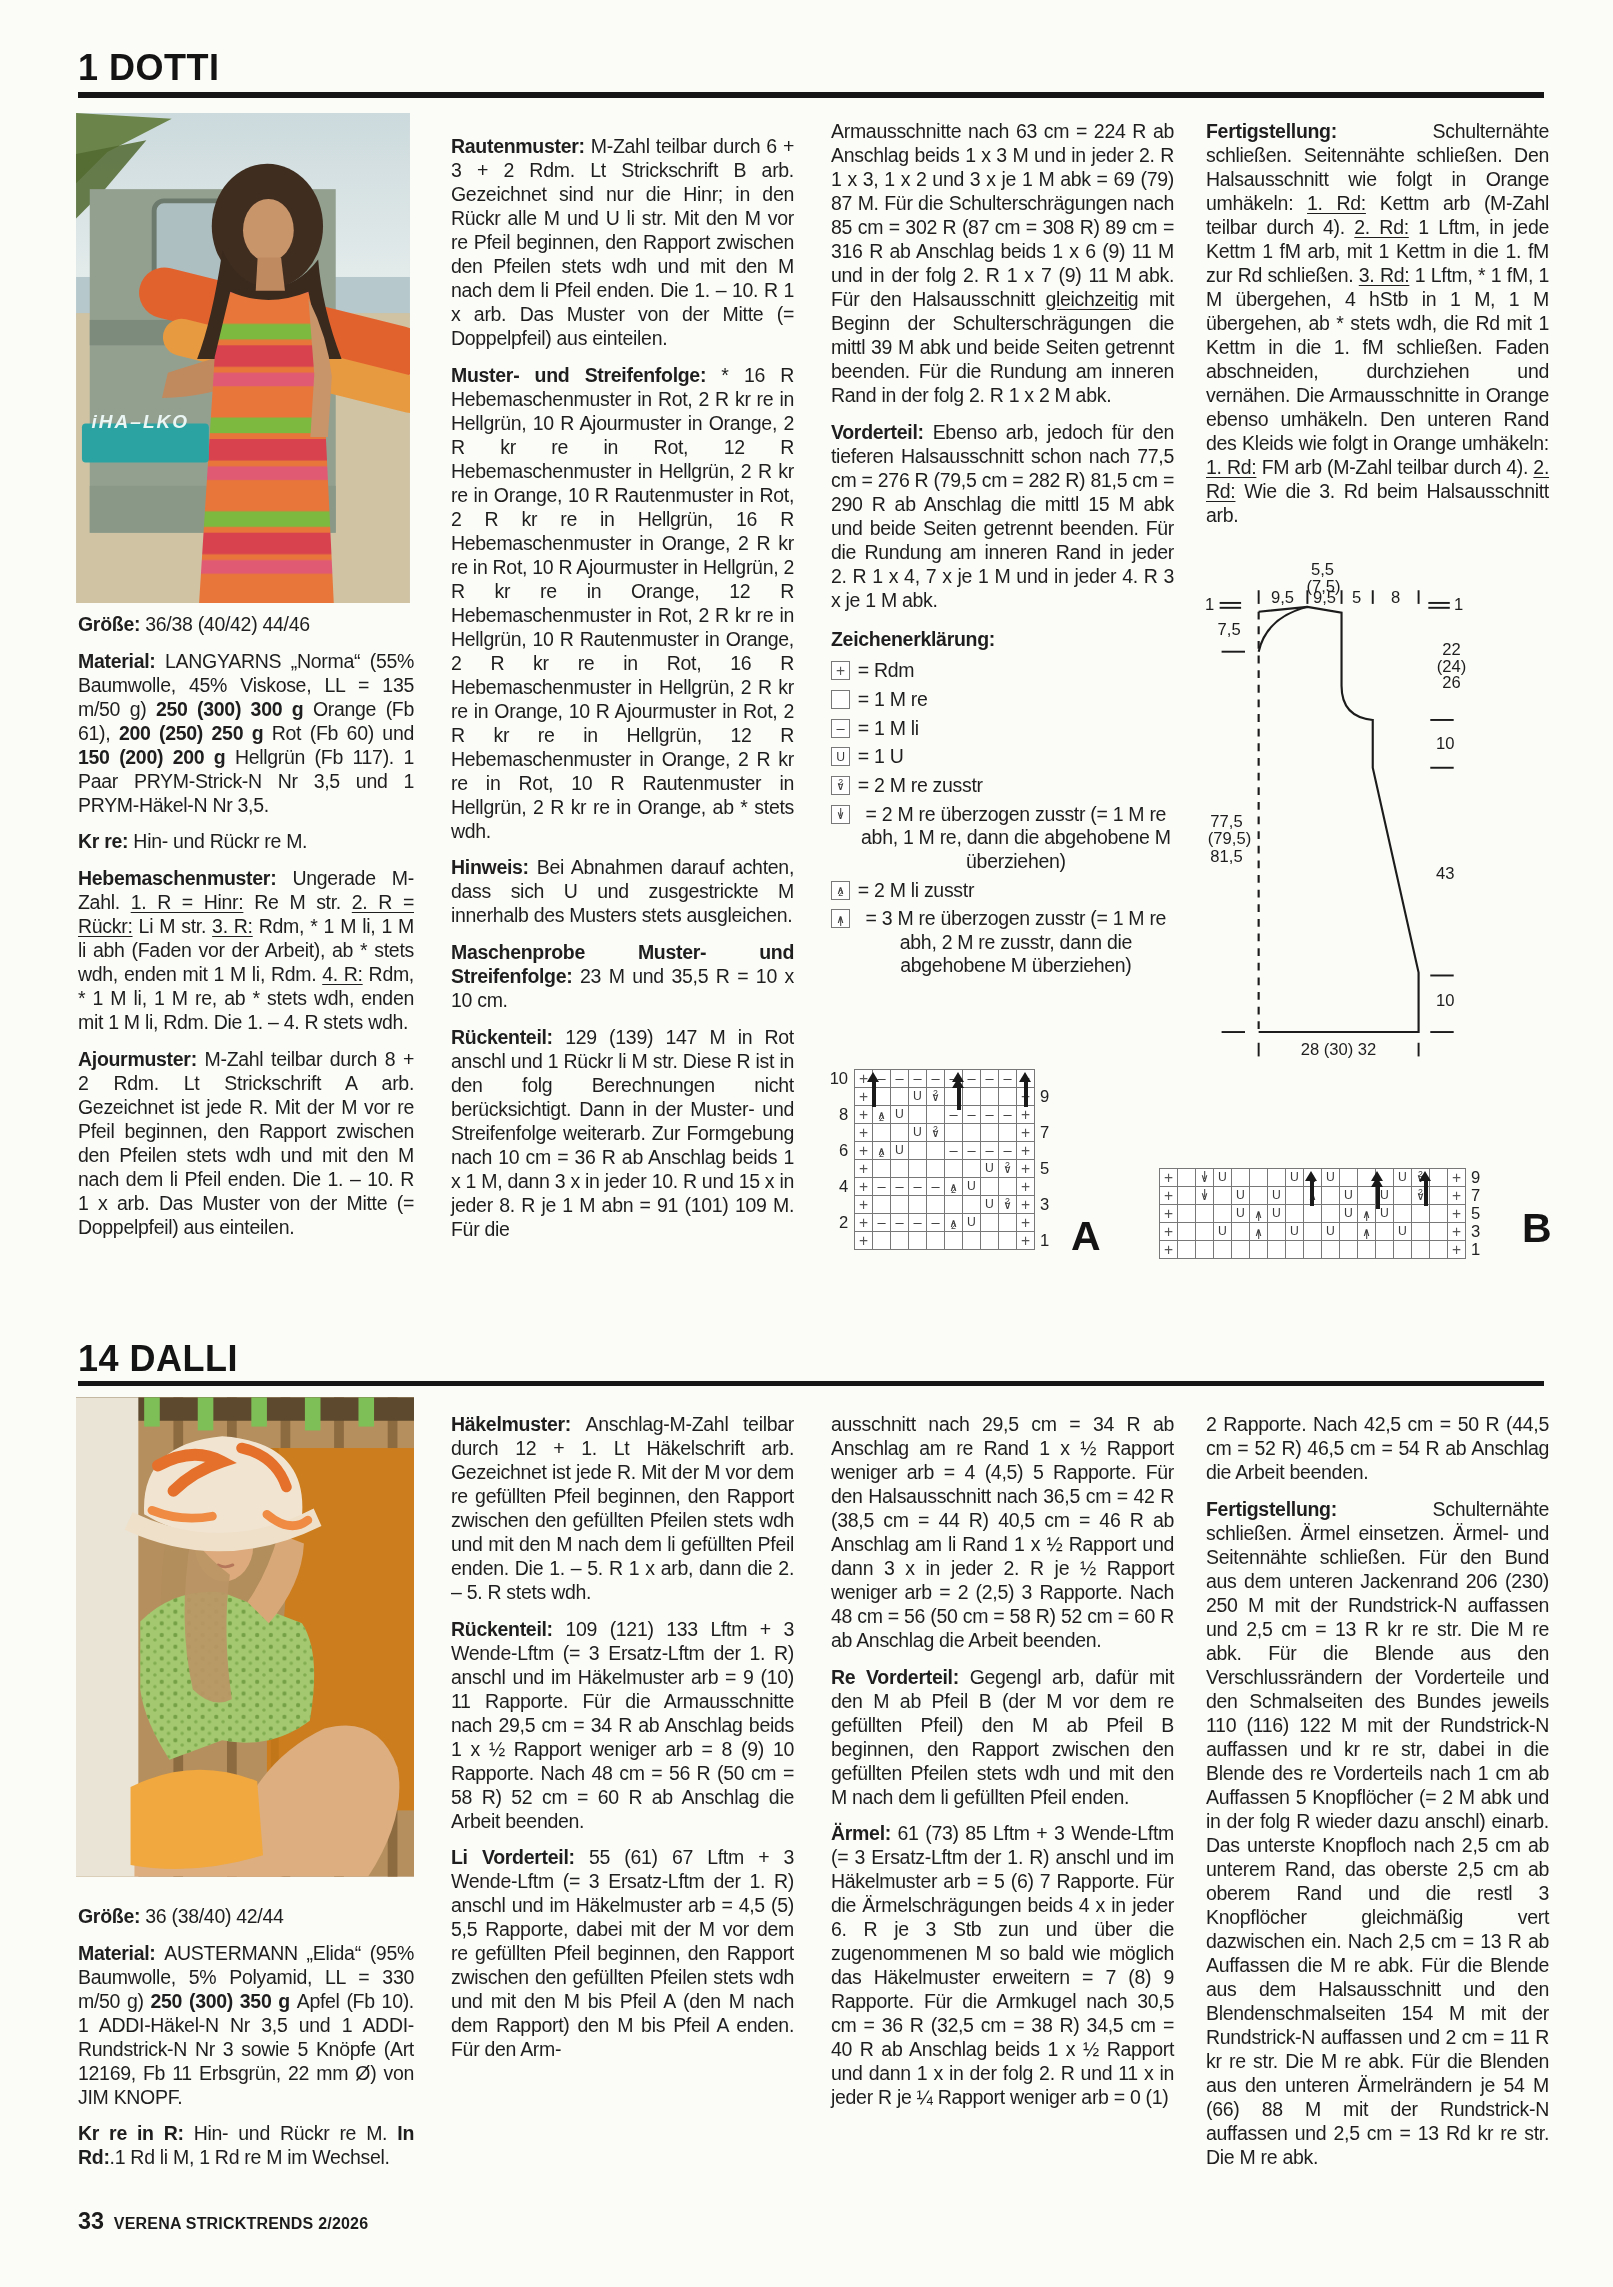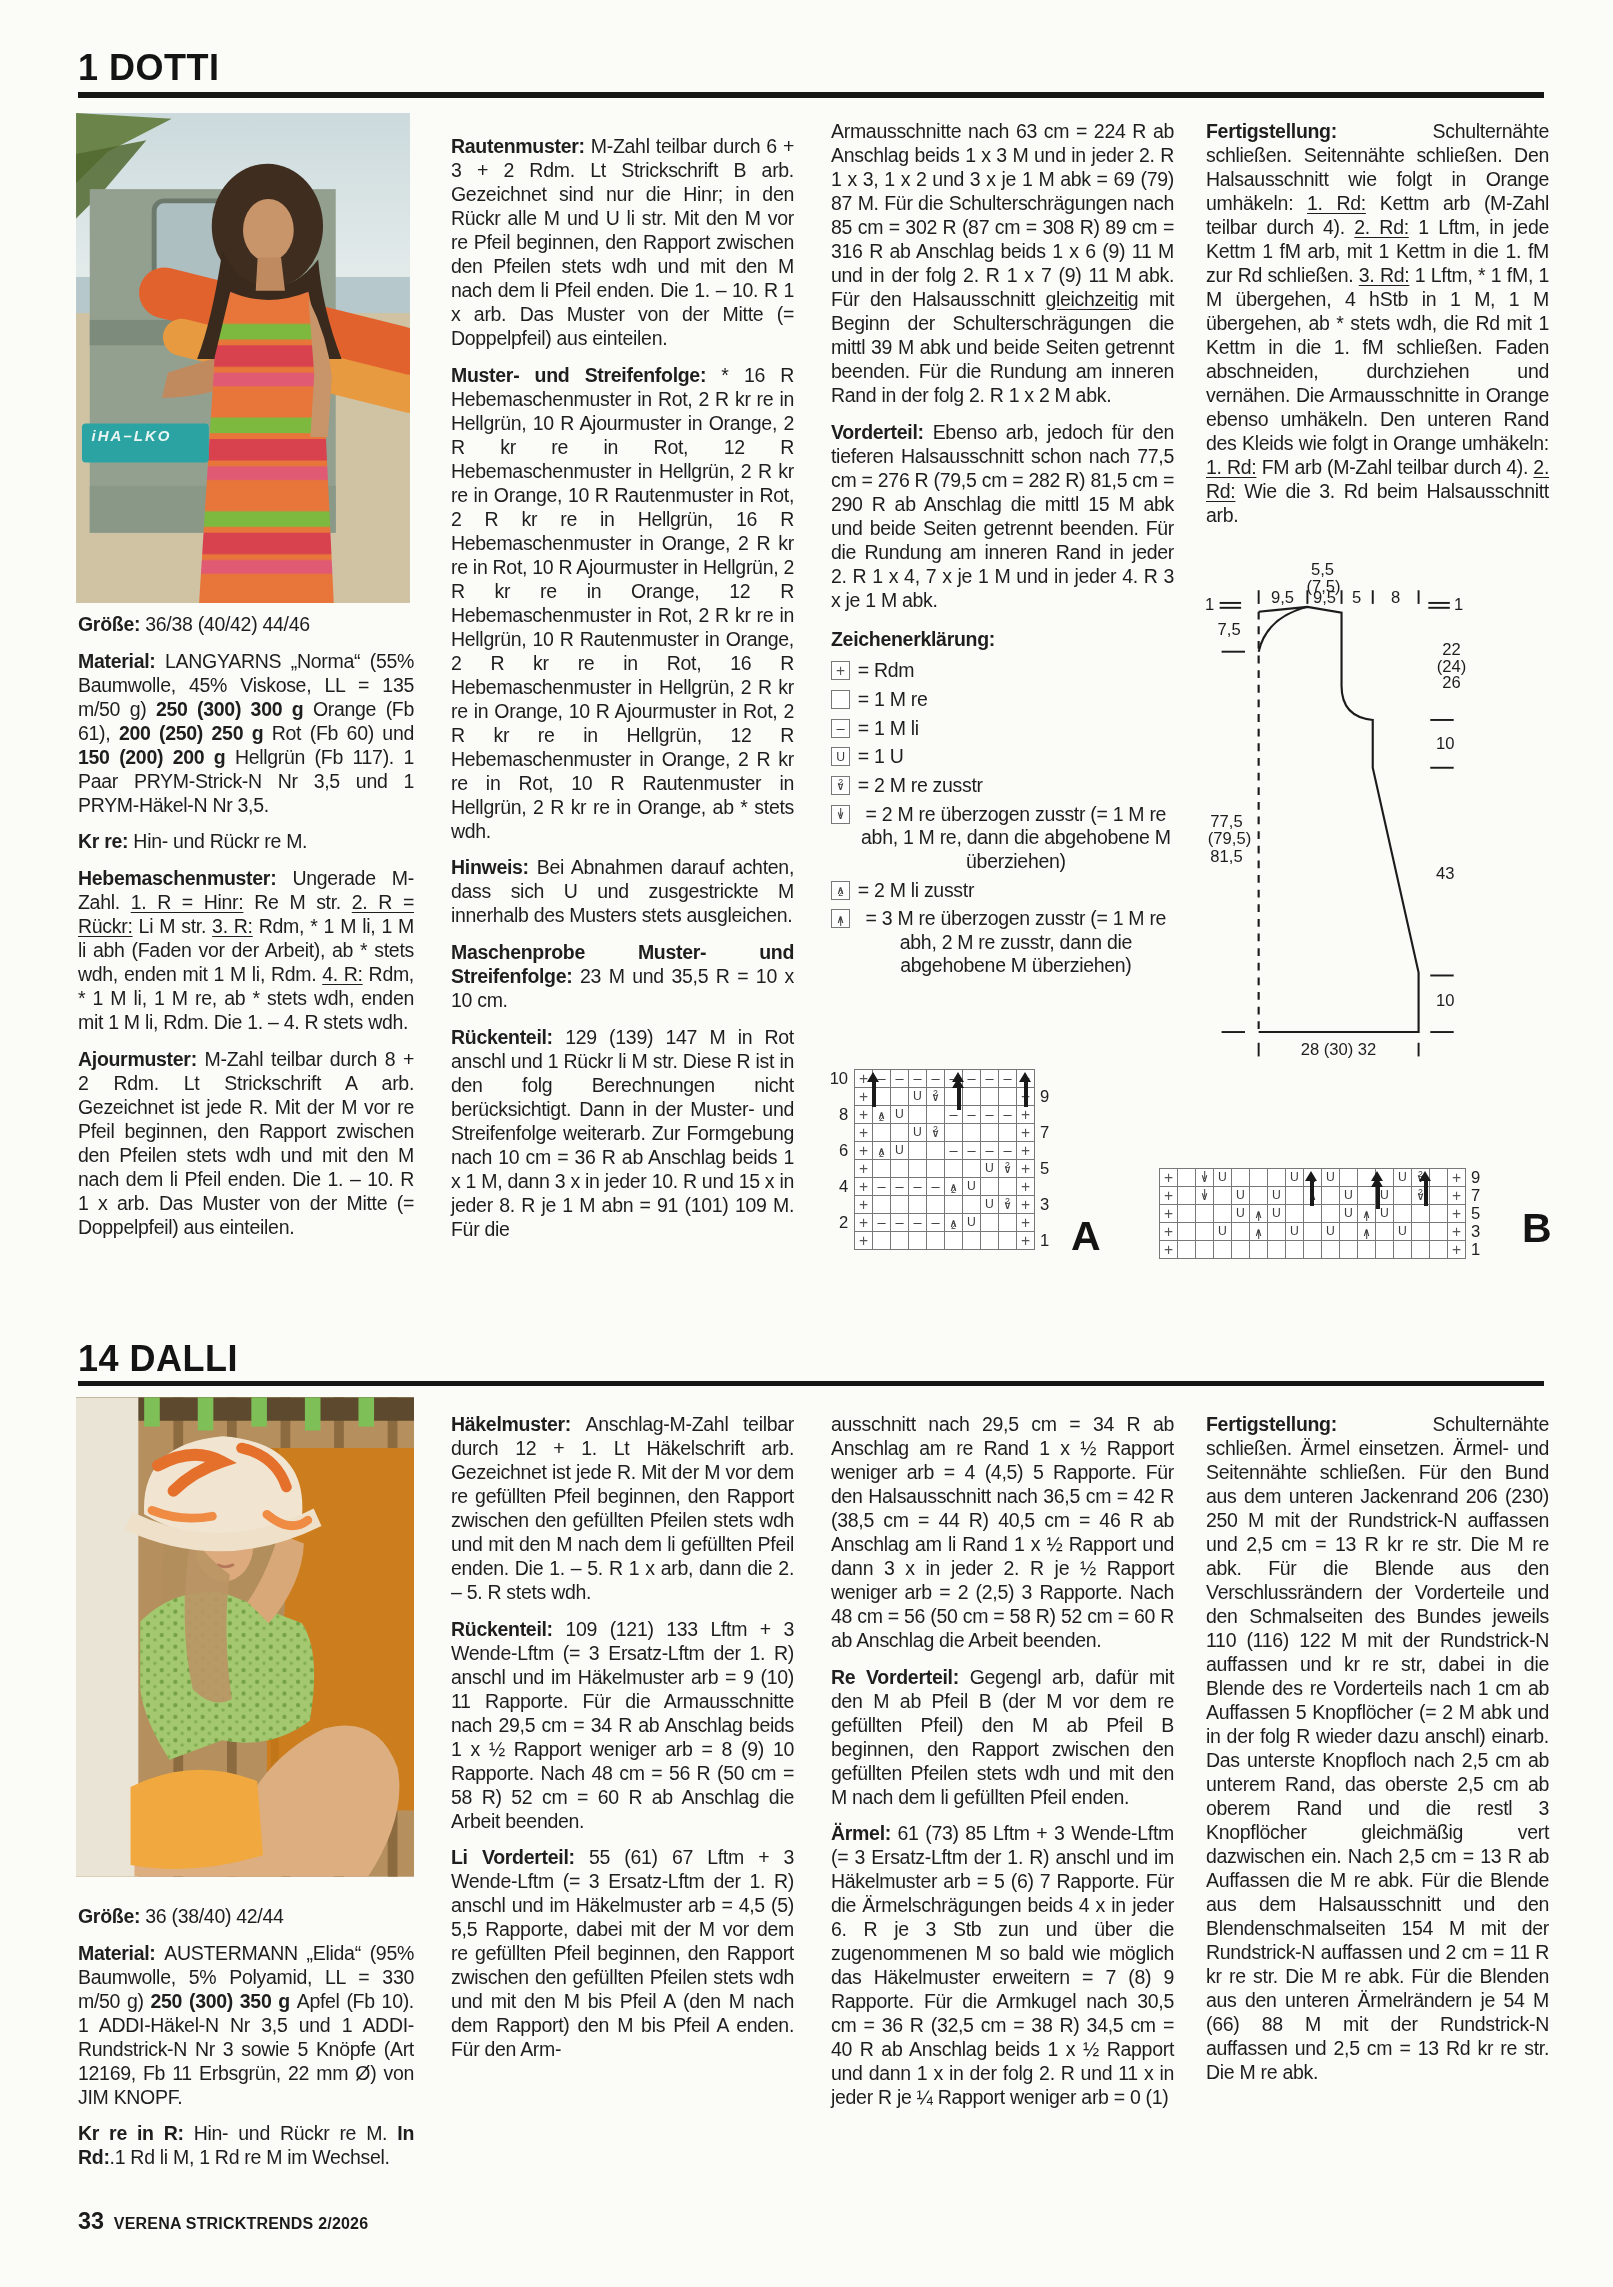--- a/index.html
+++ b/index.html
@@ -16,22 +16,22 @@
     position:absolute; width:343px; font-size:19.5px; line-height:24px;
     text-align:justify; letter-spacing:-0.3px; color:#1e1e1e;
   }
   .para { margin:0 0 12.7px 0; }
   .para b { font-weight:bold; }
   .para u { text-decoration:underline; text-underline-offset:2.9px; }
 
   .photo { position:absolute; overflow:hidden; background:#ddd; }
   .photo svg { display:block; }
   .photo-sign {
-    position:absolute; left:15.6px; top:314px; color:#eaf6f4; font-weight:bold;
-    font-size:15px; letter-spacing:2px; font-style:italic;
+    position:absolute; left:15.6px; top:298px; color:#eaf6f4; font-weight:bold;
+    font-size:19px; letter-spacing:2px; font-style:italic;
   }
 
   
   .legend-title { font-weight:bold; margin:15.6px 0 7.8px 0; }
   .legend-row { display:flex; gap:8.8px; margin-bottom:5.4px; }
   .legend-row .cell { flex:0 0 auto; margin-top:2px; }
   .legend-text { text-align:center; line-height:23.4px; }
 
   
   .cell {
@@ -636,20 +636,21 @@
       <p class="para"><b>Häkelmuster: </b><span>Anschlag-M-Zahl teilbar durch 12 + 1. Lt Häkelschrift arb. Gezeichnet ist jede R. Mit der M vor dem re gefüllten Pfeil beginnen, den Rapport zwischen den gefüllten Pfeilen stets wdh und mit den M nach dem li gefüllten Pfeil enden. Die 1. – 5. R 1 x arb, dann die 2. – 5. R stets wdh.</span></p>
       <p class="para"><b>Rückenteil: </b><span>109 (121) 133 Lftm + 3 Wende-Lftm (= 3 Ersatz-Lftm der 1. R) anschl und im Häkelmuster arb = 9 (10) 11 Rapporte. Für die Armausschnitte nach 29,5 cm = 34 R ab Anschlag beids 1 x ½ Rapport weniger arb = 8 (9) 10 Rapporte. Nach 48 cm = 56 R (50 cm = 58 R) 52 cm = 60 R ab Anschlag die Arbeit beenden.</span></p>
       <p class="para"><b>Li Vorderteil: </b><span>55 (61) 67 Lftm + 3 Wende-Lftm (= 3 Ersatz-Lftm der 1. R) anschl und im Häkelmuster arb = 4,5 (5) 5,5 Rapporte, dabei mit der M vor dem re gefüllten Pfeil beginnen, den Rapport zwischen den gefüllten Pfeilen stets wdh und mit den M bis Pfeil A (den M nach dem Rapport) den M bis Pfeil A enden. Für den Arm-</span></p>
     </div>
   <div class="col" style="left:831px;top:1412px;">
       <p class="para"><span>ausschnitt nach 29,5 cm = 34 R ab Anschlag am re Rand 1 x ½ Rapport weniger arb = 4 (4,5) 5 Rapporte. Für den Halsausschnitt nach 36,5 cm = 42 R (38,5 cm = 44 R) 40,5 cm = 46 R ab Anschlag am li Rand 1 x ½ Rapport und dann 3 x in jeder 2. R je ½ Rapport weniger arb = 2 (2,5) 3 Rapporte. Nach 48 cm = 56 (50 cm = 58 R) 52 cm = 60 R ab Anschlag die Arbeit beenden.</span></p>
       <p class="para"><b>Re Vorderteil: </b><span>Gegengl arb, dafür mit den M ab Pfeil B (der M vor dem re gefüllten Pfeil) den M ab Pfeil B beginnen, den Rapport zwischen den gefüllten Pfeilen stets wdh und mit den M nach dem li gefüllten Pfeil enden.</span></p>
       <p class="para"><b>Ärmel: </b><span>61 (73) 85 Lftm + 3 Wende-Lftm (= 3 Ersatz-Lftm der 1. R) anschl und im Häkelmuster arb = 5 (6) 7 Rapporte. Für die Ärmelschrägungen beids 4 x in jeder 6. R je 3 Stb zun und über die zugenommenen M so bald wie möglich das Häkelmuster erweitern = 7 (8) 9 Rapporte. Für die Armkugel nach 30,5 cm = 36 R (32,5 cm = 38 R) 34,5 cm = 40 R ab Anschlag beids 1 x ½ Rapport und dann 1 x in der folg 2. R und 11 x in jeder R je ¼ Rapport weniger arb = 0 (1)</span></p>
     </div>
   <div class="col" style="left:1206px;top:1412px;">
+      <p class="para"><span>2 Rapporte. Nach 42,5 cm = 50 R (44,5 cm = 52 R) 46,5 cm = 54 R ab Anschlag die Arbeit beenden.</span></p>
       <p class="para"><b>Fertigstellung: </b><span>Schulternähte schließen. Ärmel einsetzen. Ärmel- und Seitennähte schließen. Für den Bund aus dem unteren Jackenrand 206 (230) 250 M mit der Rundstrick-N auffassen und 2,5 cm = 13 R kr re str. Die M re abk. Für die Blende aus den Verschlussrändern der Vorderteile und den Schmalseiten des Bundes jeweils 110 (116) 122 M mit der Rundstrick-N auffassen und kr re str, dabei in die Blende des re Vorderteils nach 1 cm ab Auffassen 5 Knopflöcher (= 2 M abk und in der folg R wieder dazu anschl) einarb. Das unterste Knopfloch nach 2,5 cm ab unterem Rand, das oberste 2,5 cm ab oberem Rand und die restl 3 Knopflöcher gleichmäßig vert dazwischen ein. Nach 2,5 cm = 13 R ab Auffassen die M re abk. Für die Blende aus dem Halsausschnitt und den Blendenschmalseiten 154 M mit der Rundstrick-N auffassen und 2 cm = 11 R kr re str. Die M re abk. Für die Blenden aus den unteren Ärmelrändern je 54 M (66) 88 M mit der Rundstrick-N auffassen und 2,5 cm = 13 Rd kr re str. Die M re abk.</span></p>
     </div>
 
   <div class="footer" style="left:78px;top:2208px;">
     <span class="pno">33</span>
     <span class="mag">VERENA STRICKTRENDS 2/2026</span>
   </div>
 
 </div>
 

